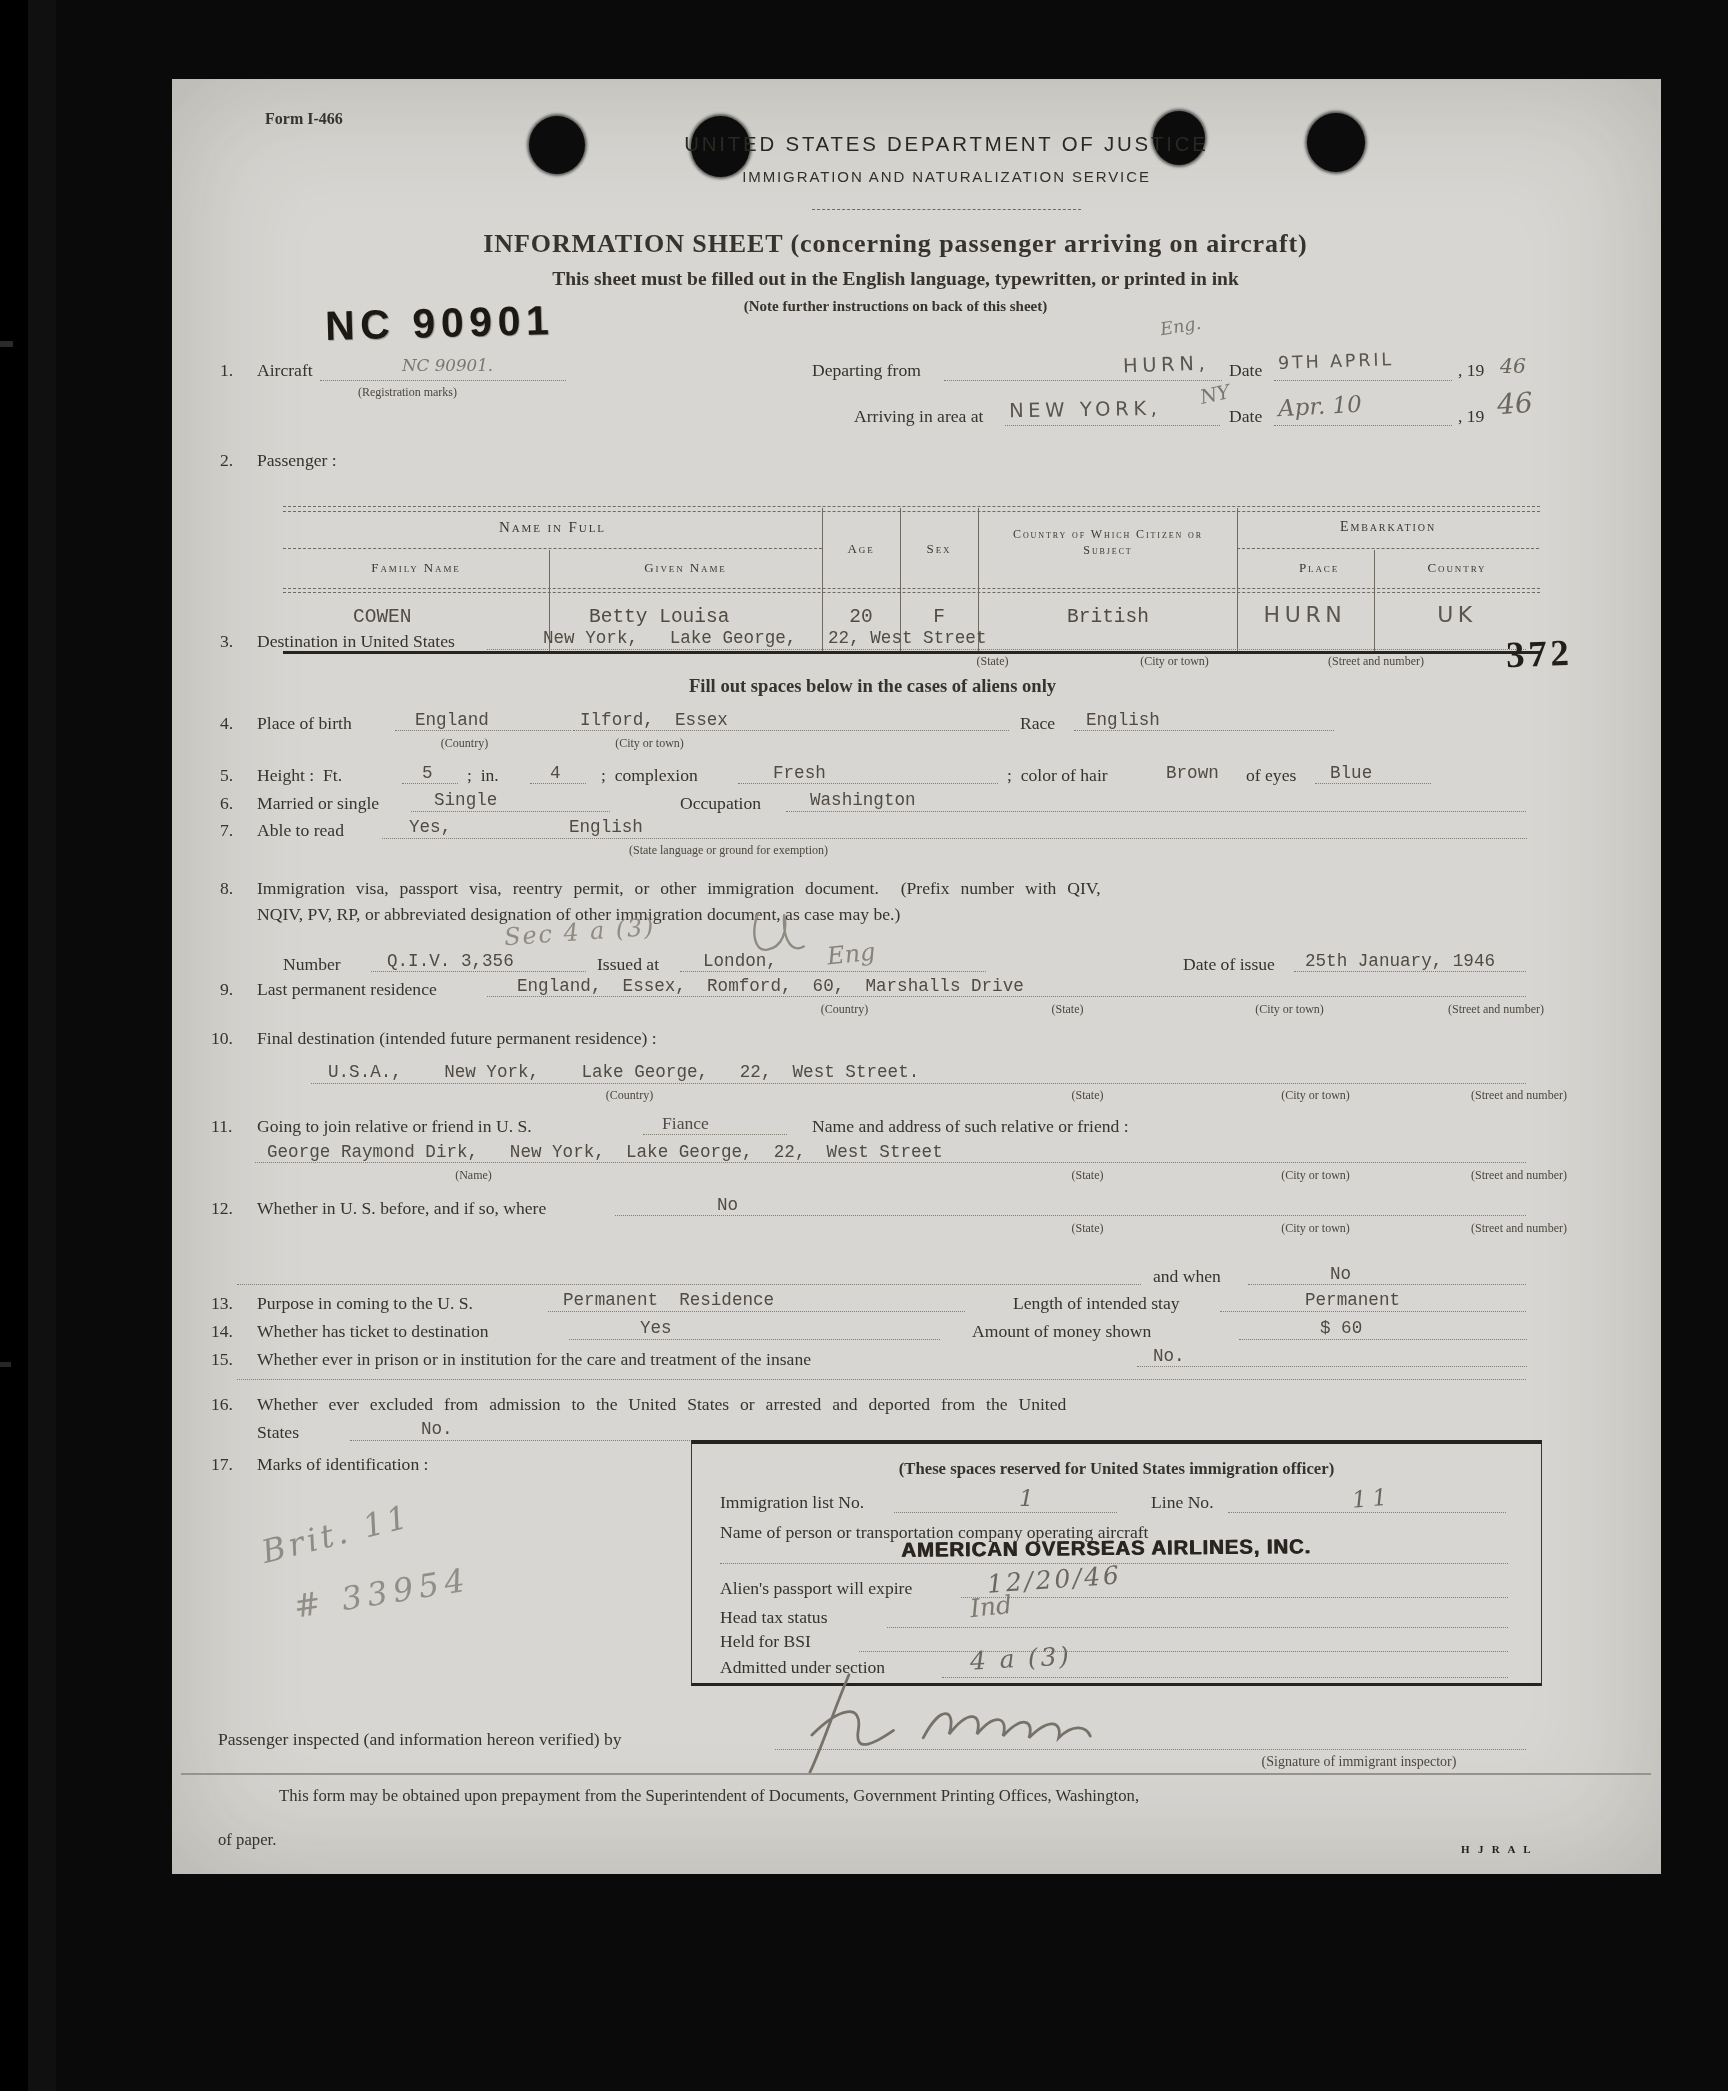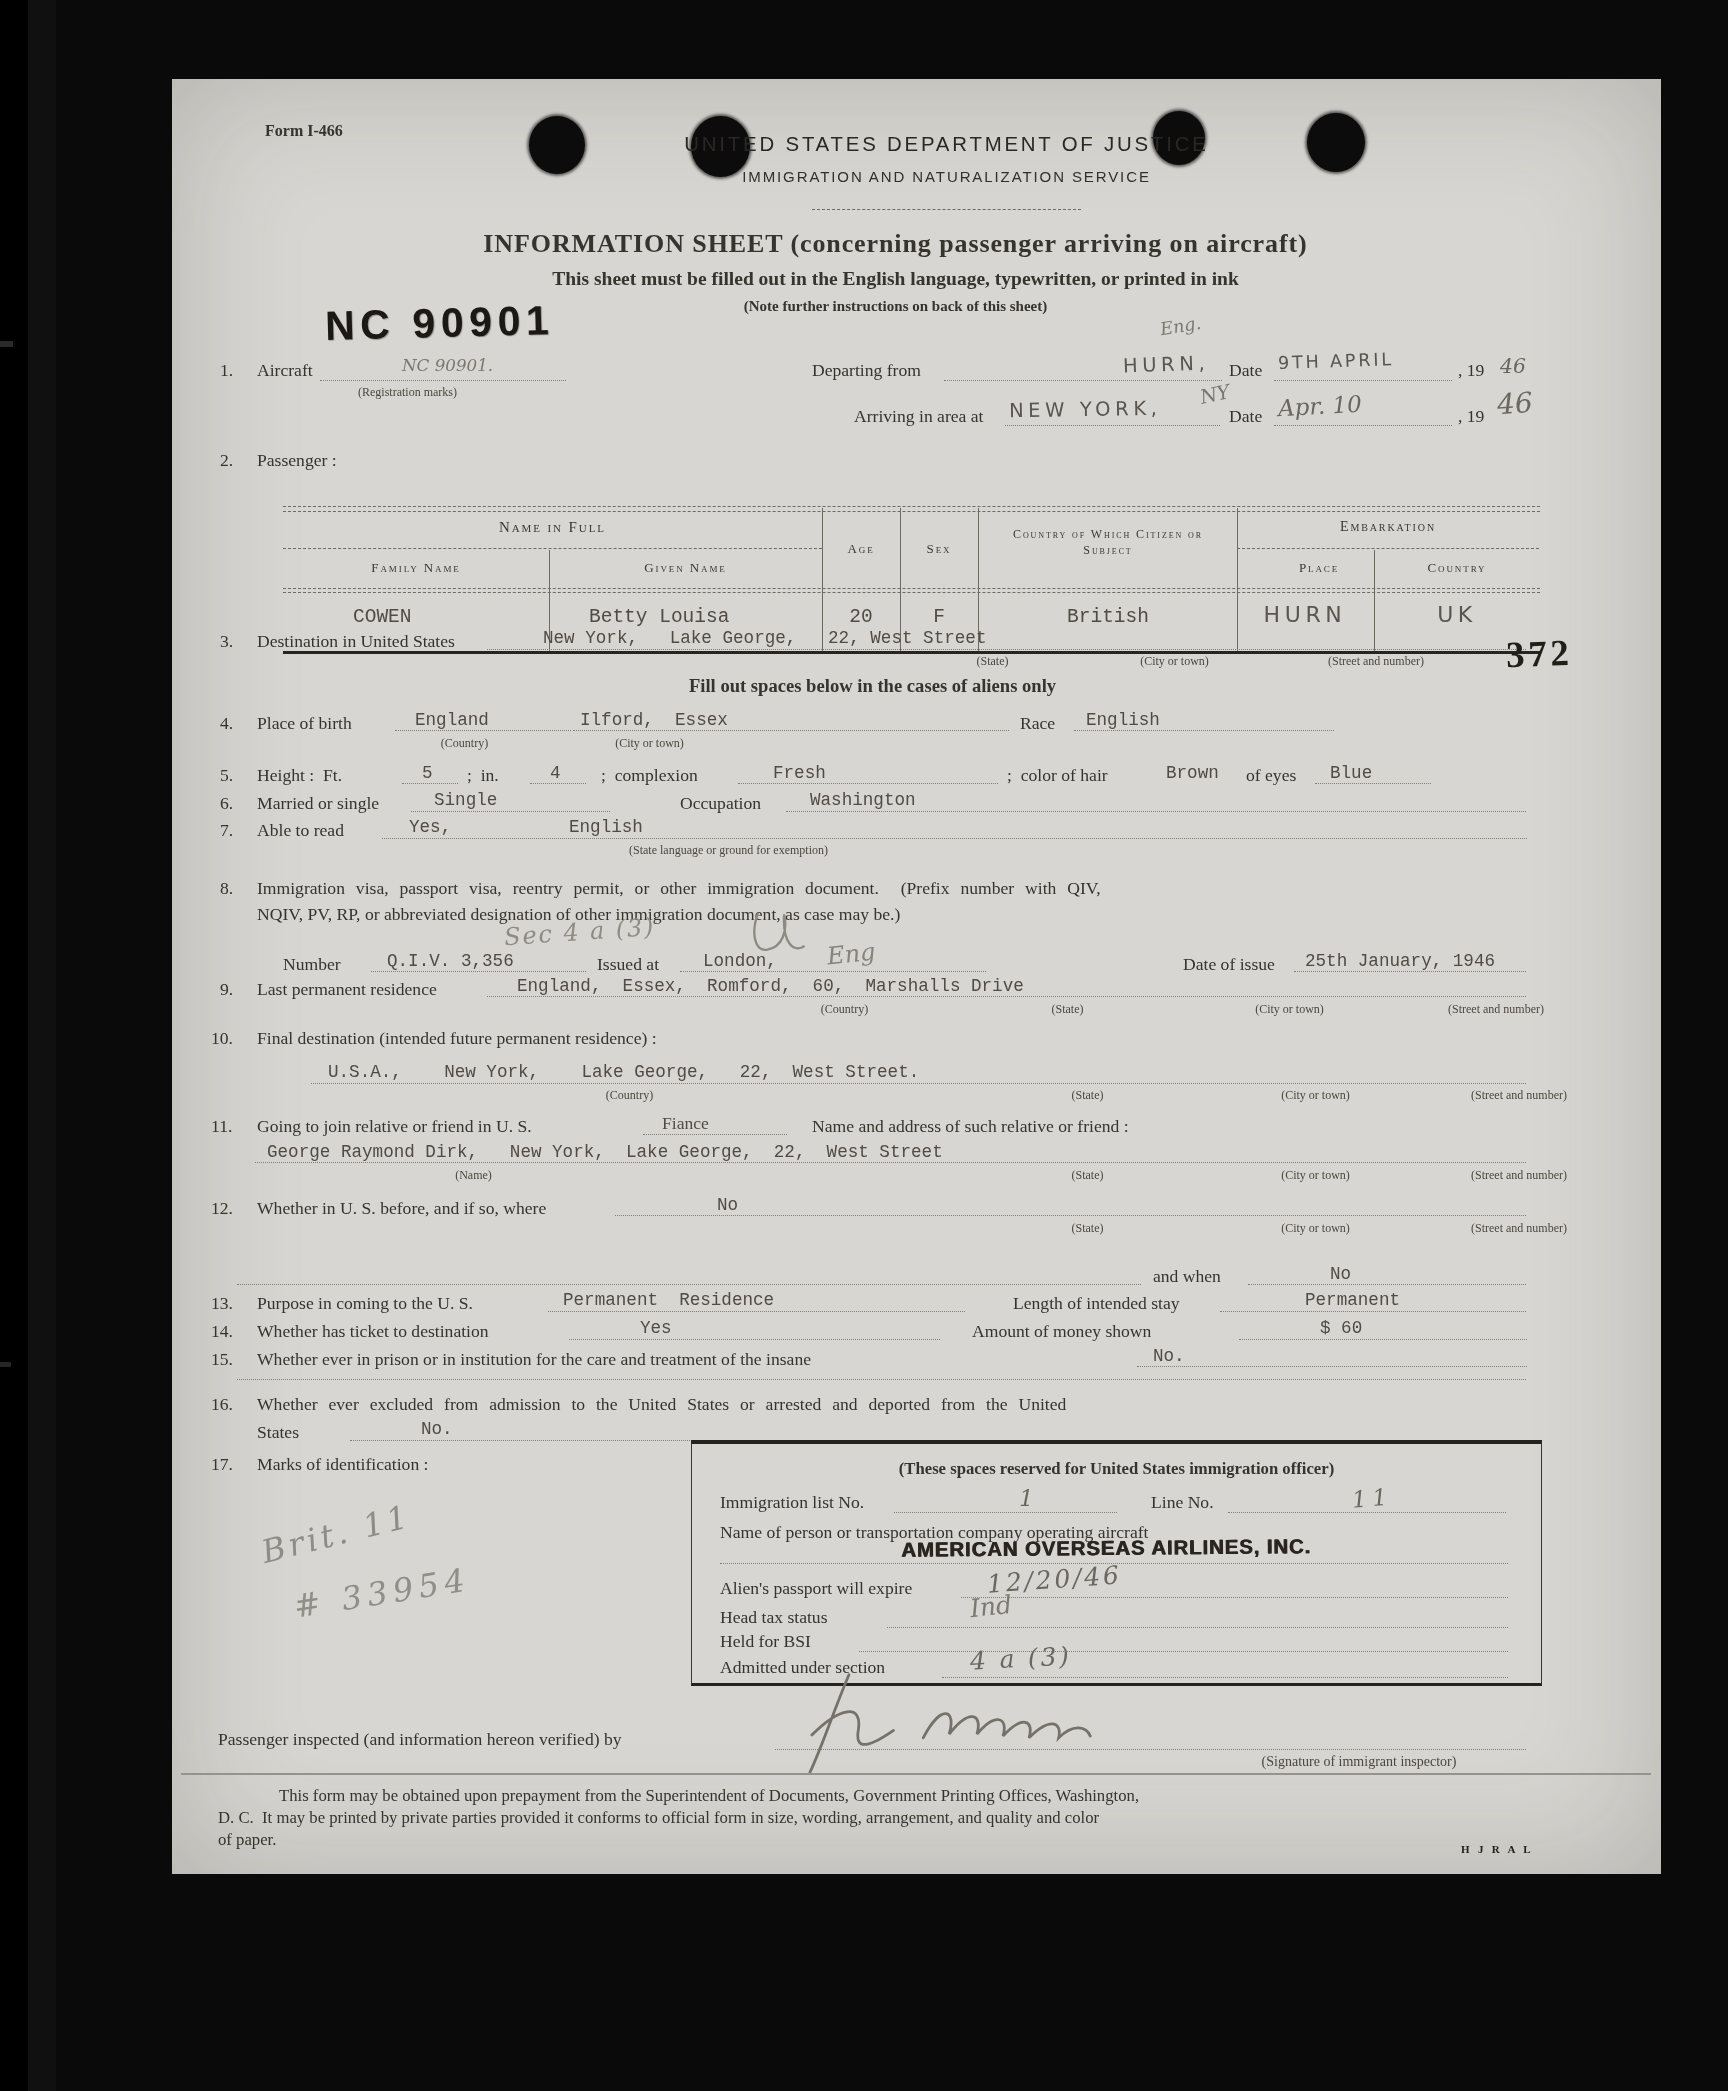--- a/index.html
+++ b/index.html
@@ -29,21 +29,21 @@
 <body>
 
 <div id="page">
  <div id="paper">
 
   <div class="abs hole" style="left:357px;top:37px;width:56px;height:58px;"></div>
   <div class="abs hole" style="left:519px;top:37px;width:59px;height:61px;"></div>
   <div class="abs hole" style="left:981px;top:32px;width:52px;height:54px;"></div>
   <div class="abs hole" style="left:1135px;top:34px;width:58px;height:59px;"></div>
 
-  <div class="abs p pb" style="left:93px;top:43px;font-size:16px;">Form I-466</div>
+  <div class="abs p pb" style="left:93px;top:31px;font-size:16px;">Form I-466</div>
   <div class="abs ctr" style="left:450px;top:54px;width:649px;font-family:'Liberation Sans',sans-serif;font-size:20.4px;letter-spacing:2.8px;color:#2b2722;">UNITED STATES DEPARTMENT OF JUSTICE</div>
   <div class="abs ctr" style="left:450px;top:89px;width:649px;font-family:'Liberation Sans',sans-serif;font-size:15px;letter-spacing:1.9px;color:#332f29;">IMMIGRATION AND NATURALIZATION SERVICE</div>
   <div class="abs dash" style="left:640px;top:130px;width:269px;"></div>
 
   <div class="abs p pb ctr" style="left:74px;top:150px;width:1299px;font-size:26px;letter-spacing:0.9px;">INFORMATION SHEET (concerning passenger arriving on aircraft)</div>
   <div class="abs p pb ctr" style="left:74px;top:189px;width:1299px;font-size:19.5px;">This sheet must be filled out in the English language, typewritten, or printed in ink</div>
   <div class="abs p pb ctr" style="left:74px;top:219px;width:1299px;font-size:15px;">(Note further instructions on back of this sheet)</div>
 
   <div class="abs p" style="left:48px;top:281px;">1.</div>
   <div class="abs p" style="left:85px;top:281px;">Aircraft</div>
@@ -283,21 +283,20 @@
   <svg class="abs" style="left:612px;top:1577px;" width="464" height="121" viewBox="0 0 500 130">
     <path d="M70,20 C55,55 40,100 28,125 M30,85 C60,55 85,50 80,80 C76,104 95,96 118,80
              M150,88 C170,50 186,58 178,84 C200,56 214,62 208,84 C228,60 242,66 236,86
              C256,64 270,68 264,88 C286,66 300,70 296,88 C312,72 326,76 330,86" stroke="#76726a" stroke-width="3" fill="none" stroke-linecap="round"></path>
   </svg>
   <div class="abs cap ctr" style="left:1011px;top:1675px;width:352px;font-size:14px;">(Signature of immigrant inspector)</div>
 
   <div class="abs" style="left:9.3px;top:1694px;width:1470px;height:1.9px;background:#96938d;"></div>
 
   <div class="abs p" style="left:107px;top:1707px;font-size:16.7px;">This form may be obtained upon prepayment from the Superintendent of Documents, Government Printing Offices, Washington,</div>
-  <div class="abs p" style="left:46px;top:1729px;font-size:16.7px;">D. C.  It may be printed by private parties provided it conforms to official form in size, wording, arrangement, and quality and color</div>
   <div class="abs p" style="left:46px;top:1751px;font-size:16.7px;">of paper.</div>
   <div class="abs" style="left:1289px;top:1764px;font-family:Liberation Serif, serif;font-size:11px;font-weight:bold;letter-spacing:2.8px;color:#24201b;">H J R A L</div>
 
   <div class="abs h" style="left:88px;top:1436px;font-size:32px;color:#8f8c85;transform:rotate(-14deg);letter-spacing:3.7px;">Brit. 11</div>
   <div class="abs h" style="left:121px;top:1495px;font-size:32px;color:#918e87;transform:rotate(-9deg);letter-spacing:5.6px;"># 33954</div>
 
  </div>
 
  <div class="abs" style="left:0;top:341px;width:13px;height:5.6px;background:#2a2a2a;"></div>
  <div class="abs" style="left:0;top:1362px;width:11px;height:4.6px;background:#262626;"></div>

